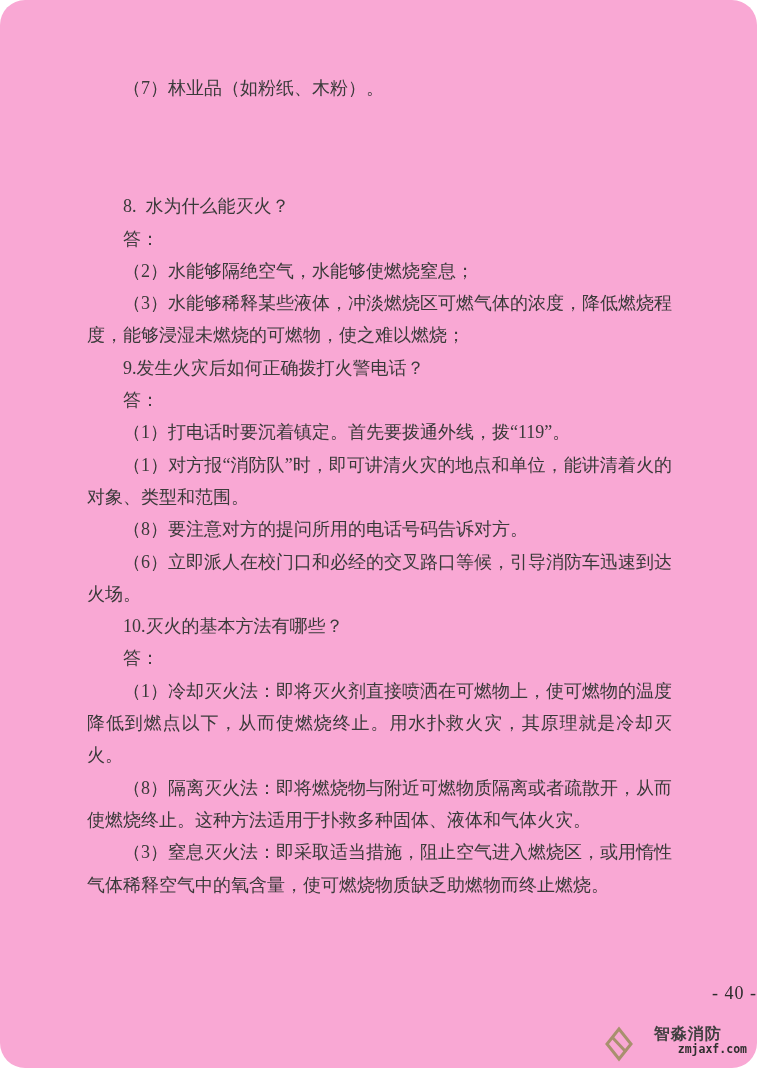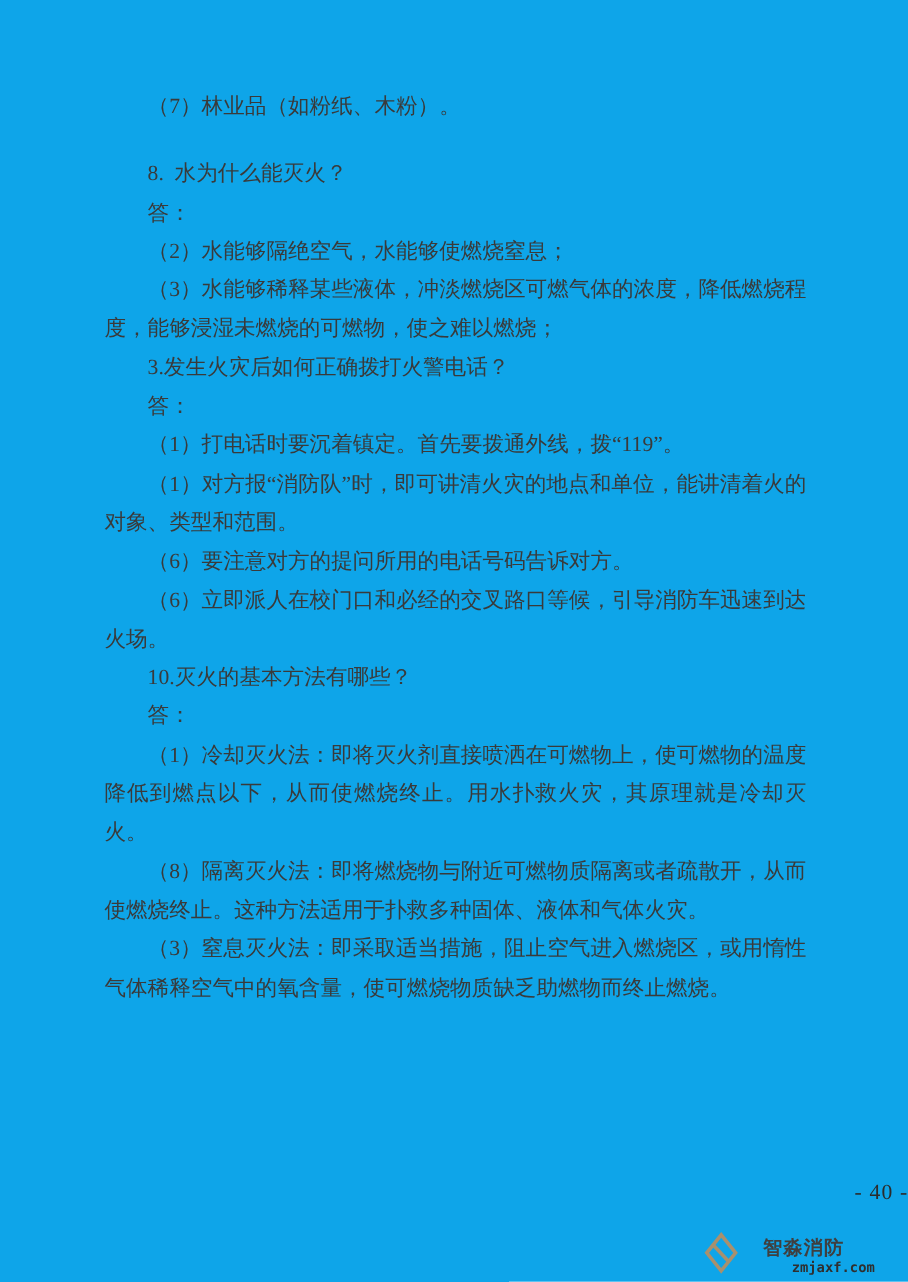--- a/index.html
+++ b/index.html
@@ -11,57 +11,58 @@
     width: 757px;
     height: 1068px;
     position: relative;
     overflow: hidden;
     font-family: "Liberation Serif", "DejaVu Serif", serif;
     color: #3a3a3a;
   }
   .page {
     position: absolute;
     inset: 0;
-    background: #0ea5e9;
+    background: #f9a8d4;
+    border-radius: 25px;
   }
   .text-block {
     position: absolute;
     left: 87px;
     top: 72px;
     width: 585px;
   }
   .text-block p {
     margin: 0;
     font-size: 18px;
     line-height: 32.3px;
     text-indent: 2em;
     text-align: justify;
     white-space: pre-wrap;
     letter-spacing: 0;
     color: #3a3a3a;
   }
   .text-block p.gap-before {
-    margin-top: 24px;
+    margin-top: 86px;
   }
   .footer-pagenum {
     position: absolute;
     left: 0;
     right: 0;
     top: 983px;
     text-align: right;
     font-size: 18px;
     color: #2b2b2b;
     letter-spacing: 1px;
   }
   .brand-watermark {
     position: absolute;
-    right: 28px;
+    right: 10px;
     bottom: 6px;
     display: flex;
-    align-items: flex-end;
+    align-items: flex-start;
     gap: 20px;
   }
   .brand-watermark .logo-icon {
     width: 30px;
     height: 36px;
     flex: 0 0 auto;
   }
   .brand-texts {
     display: flex;
     flex-direction: column;
@@ -87,25 +88,25 @@
 <body>
 
 <div class="page">
 
   <div class="text-block">
     <p>（7）林业品（如粉纸、木粉）。</p>
     <p class="gap-before">8.  水为什么能灭火？</p>
     <p>答：</p>
     <p>（2）水能够隔绝空气，水能够使燃烧窒息；</p>
     <p>（3）水能够稀释某些液体，冲淡燃烧区可燃气体的浓度，降低燃烧程度，能够浸湿未燃烧的可燃物，使之难以燃烧；</p>
-    <p>3.发生火灾后如何正确拨打火警电话？</p>
+    <p>9.发生火灾后如何正确拨打火警电话？</p>
     <p>答：</p>
     <p>（1）打电话时要沉着镇定。首先要拨通外线，拨“119”。</p>
     <p>（1）对方报“消防队”时，即可讲清火灾的地点和单位，能讲清着火的对象、类型和范围。</p>
-    <p>（6）要注意对方的提问所用的电话号码告诉对方。</p>
+    <p>（8）要注意对方的提问所用的电话号码告诉对方。</p>
     <p>（6）立即派人在校门口和必经的交叉路口等候，引导消防车迅速到达火场。</p>
     <p>10.灭火的基本方法有哪些？</p>
     <p>答：</p>
     <p>（1）冷却灭火法：即将灭火剂直接喷洒在可燃物上，使可燃物的温度降低到燃点以下，从而使燃烧终止。用水扑救火灾，其原理就是冷却灭火。</p>
     <p>（8）隔离灭火法：即将燃烧物与附近可燃物质隔离或者疏散开，从而使燃烧终止。这种方法适用于扑救多种固体、液体和气体火灾。</p>
     <p>（3）窒息灭火法：即采取适当措施，阻止空气进入燃烧区，或用惰性气体稀释空气中的氧含量，使可燃烧物质缺乏助燃物而终止燃烧。</p>
   </div>
 
   <div class="footer-pagenum">- 40 -</div>
 

